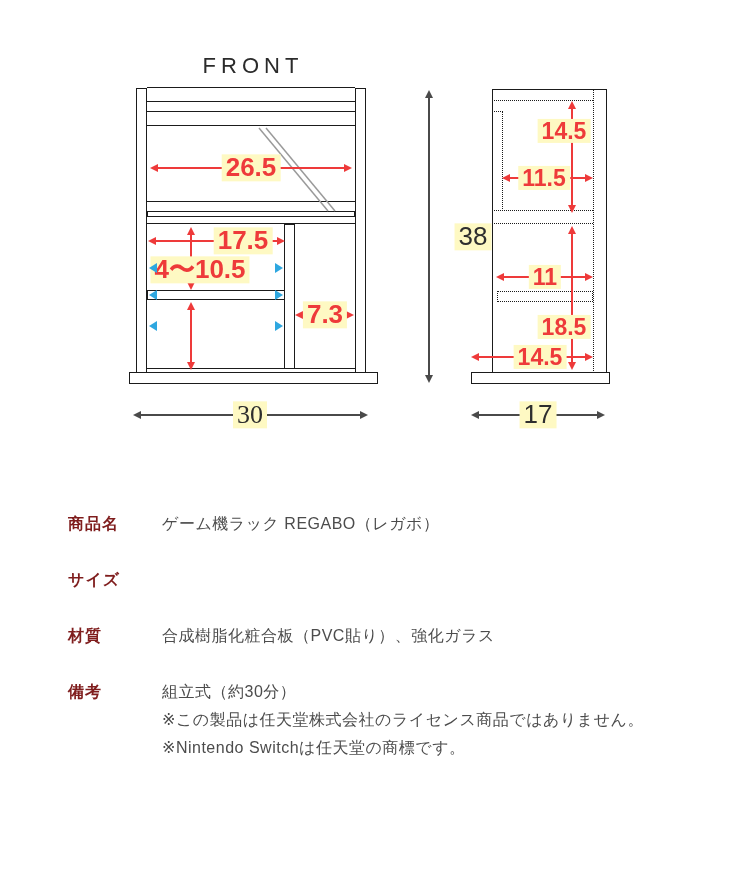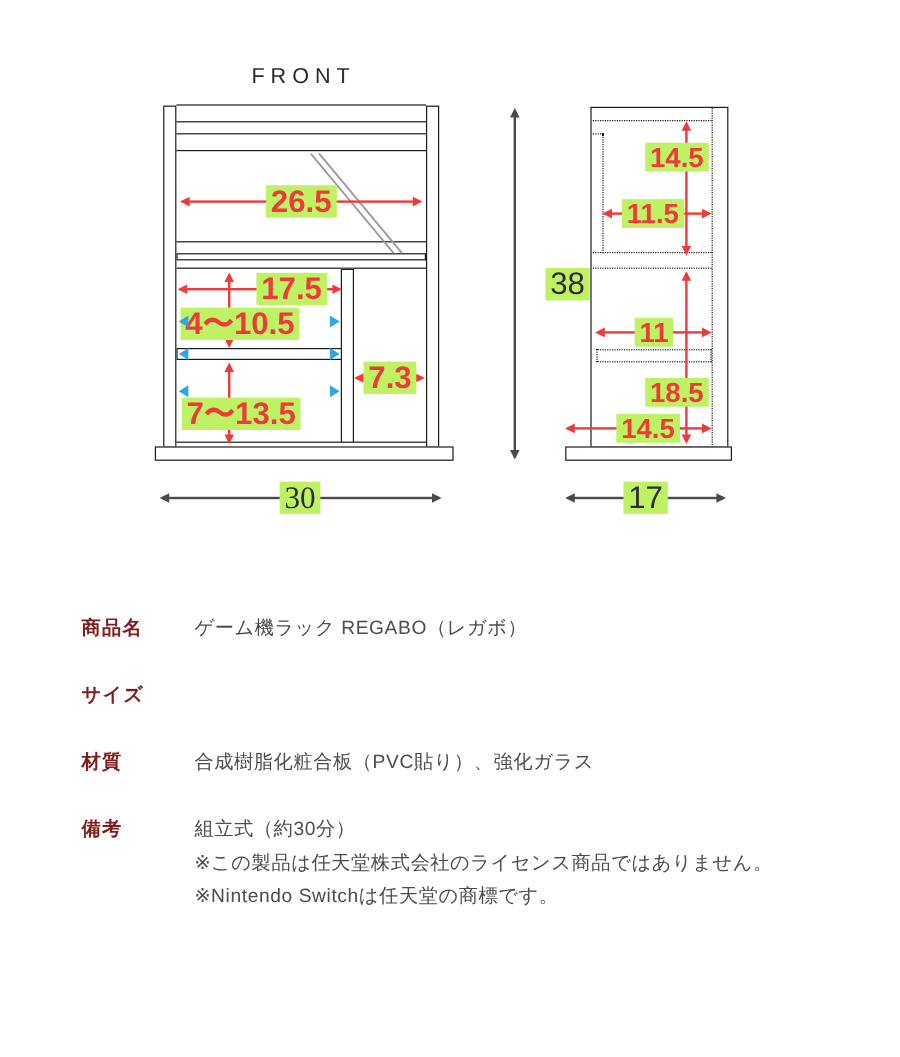--- a/index.html
+++ b/index.html
@@ -1,19 +1,19 @@
 <!DOCTYPE html>
 <html style="--red: #ee3a3a; --blue: #2ea7e0;"><head>
 <meta charset="utf-8">
 <style>
   html,body{margin:0;padding:0;background:#fff;}
   body{width:750px;height:881px;position:relative;font-family:"Liberation Sans","DejaVu Sans",sans-serif;}
   .canvas{position:absolute;left:0;top:0;width:750px;height:881px;background:#fff;overflow:hidden;}
 
-  .view-title{position:absolute;font-size:18px;letter-spacing:5px;color:#2b2b2b;text-align:center;font-weight:500;}
+  .view-title{position:absolute;font-size:22px;letter-spacing:5px;color:#2b2b2b;text-align:center;font-weight:500;}
 
   
   .box{position:absolute;border:1.5px solid #1b1b1b;background:#fff;box-sizing:border-box;}
   .ln{position:absolute;border-top:1.5px solid #1b1b1b;height:0;}
   .dot-h{position:absolute;border-top:1.5px dotted #1b1b1b;height:0;}
   .dot-v{position:absolute;border-left:1.5px dotted #1b1b1b;width:0;}
   .dot-box{position:absolute;border:1.5px dotted #1b1b1b;box-sizing:border-box;}
 
   
   .harrow{position:absolute;height:2px;--ac:var(--red);background:var(--ac);}
@@ -21,21 +21,21 @@
     border-top:4px solid transparent;border-bottom:4px solid transparent;border-right:8px solid var(--ac);}
   .harrow::after{content:"";position:absolute;right:-2px;top:-3px;width:0;height:0;
     border-top:4px solid transparent;border-bottom:4px solid transparent;border-left:8px solid var(--ac);}
   .varrow{position:absolute;width:2px;--ac:var(--red);background:var(--ac);}
   .varrow::before{content:"";position:absolute;top:-2px;left:-3px;width:0;height:0;
     border-left:4px solid transparent;border-right:4px solid transparent;border-bottom:8px solid var(--ac);}
   .varrow::after{content:"";position:absolute;bottom:-2px;left:-3px;width:0;height:0;
     border-left:4px solid transparent;border-right:4px solid transparent;border-top:8px solid var(--ac);}
   .gray{--ac:#4a4a4a;}
 
-  .dlabel{position:absolute;transform:translate(-50%,-50%);background:#bef264;color:var(--red);
+  .dlabel{position:absolute;transform:translate(-50%,-50%);background:#fef9c3;color:var(--red);
     font-weight:600;font-size:26px;line-height:1.05;padding:0 4px;white-space:nowrap;}
   .dlabel.sm{font-size:23px;}
   .dlabel.dark{color:#2e2e2e;font-weight:500;}
 
   
   .tri{position:absolute;width:0;height:0;border-top:5px solid transparent;border-bottom:5px solid transparent;}
   .tri.l{border-right:8px solid var(--blue);}
   .tri.r{border-left:8px solid var(--blue);}
 
   
@@ -73,21 +73,20 @@
   <div class="harrow" style="left:152px;top:167px;width:198px;"></div>
   <div class="dlabel" style="left:251px;top:168px;">26.5</div>
 
   <div class="harrow" style="left:150px;top:240px;width:133px;"></div>
   <div class="dlabel" style="left:243px;top:241px;">17.5</div>
 
   <div class="varrow" style="left:190px;top:229px;height:59px;"></div>
   <div class="dlabel" style="left:200px;top:270px;">4〜10.5</div>
 
   <div class="varrow" style="left:190px;top:304px;height:64px;"></div>
-  <div class="dlabel" style="left:201px;top:345px;">7〜13.5</div>
 
   <div class="harrow" style="left:297px;top:314px;width:55px;"></div>
   <div class="dlabel" style="left:325px;top:315px;">7.3</div>
 
   <div class="tri l" style="left:149px;top:263px;"></div>
   <div class="tri r" style="left:275px;top:263px;"></div>
   <div class="tri l" style="left:149px;top:290px;"></div>
   <div class="tri r" style="left:275px;top:290px;"></div>
   <div class="tri l" style="left:149px;top:321px;"></div>
   <div class="tri r" style="left:275px;top:321px;"></div>

